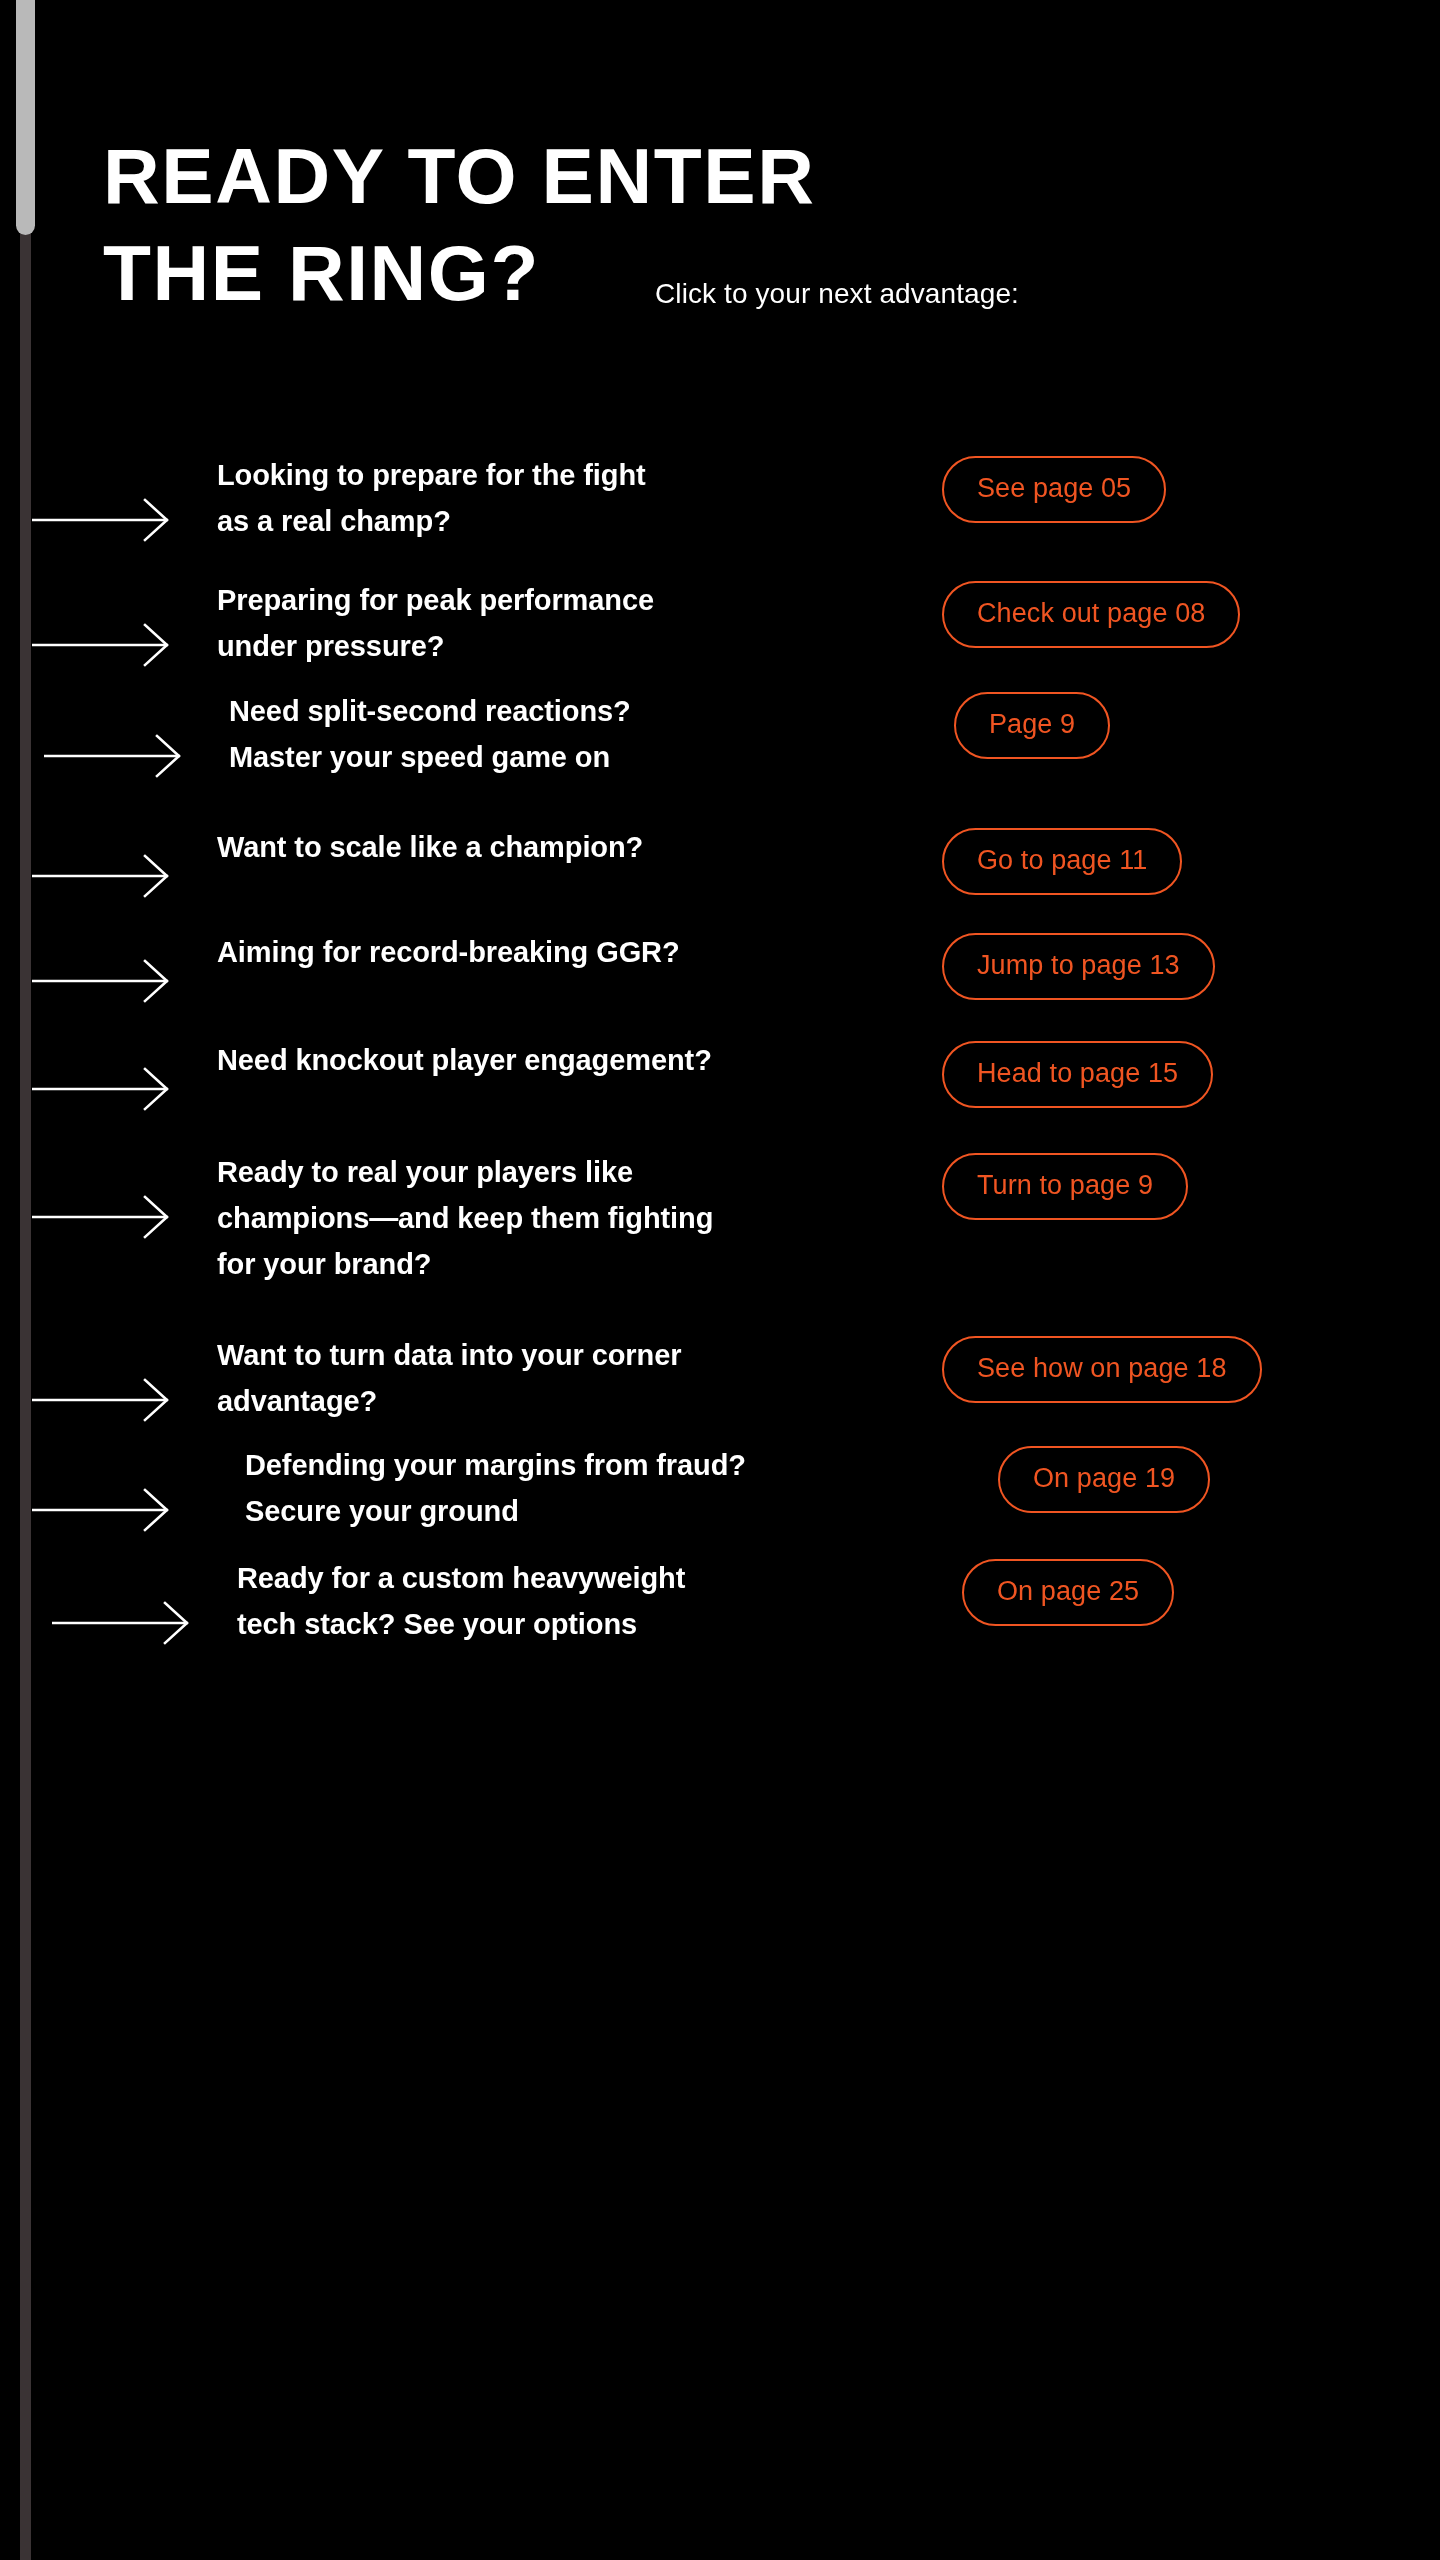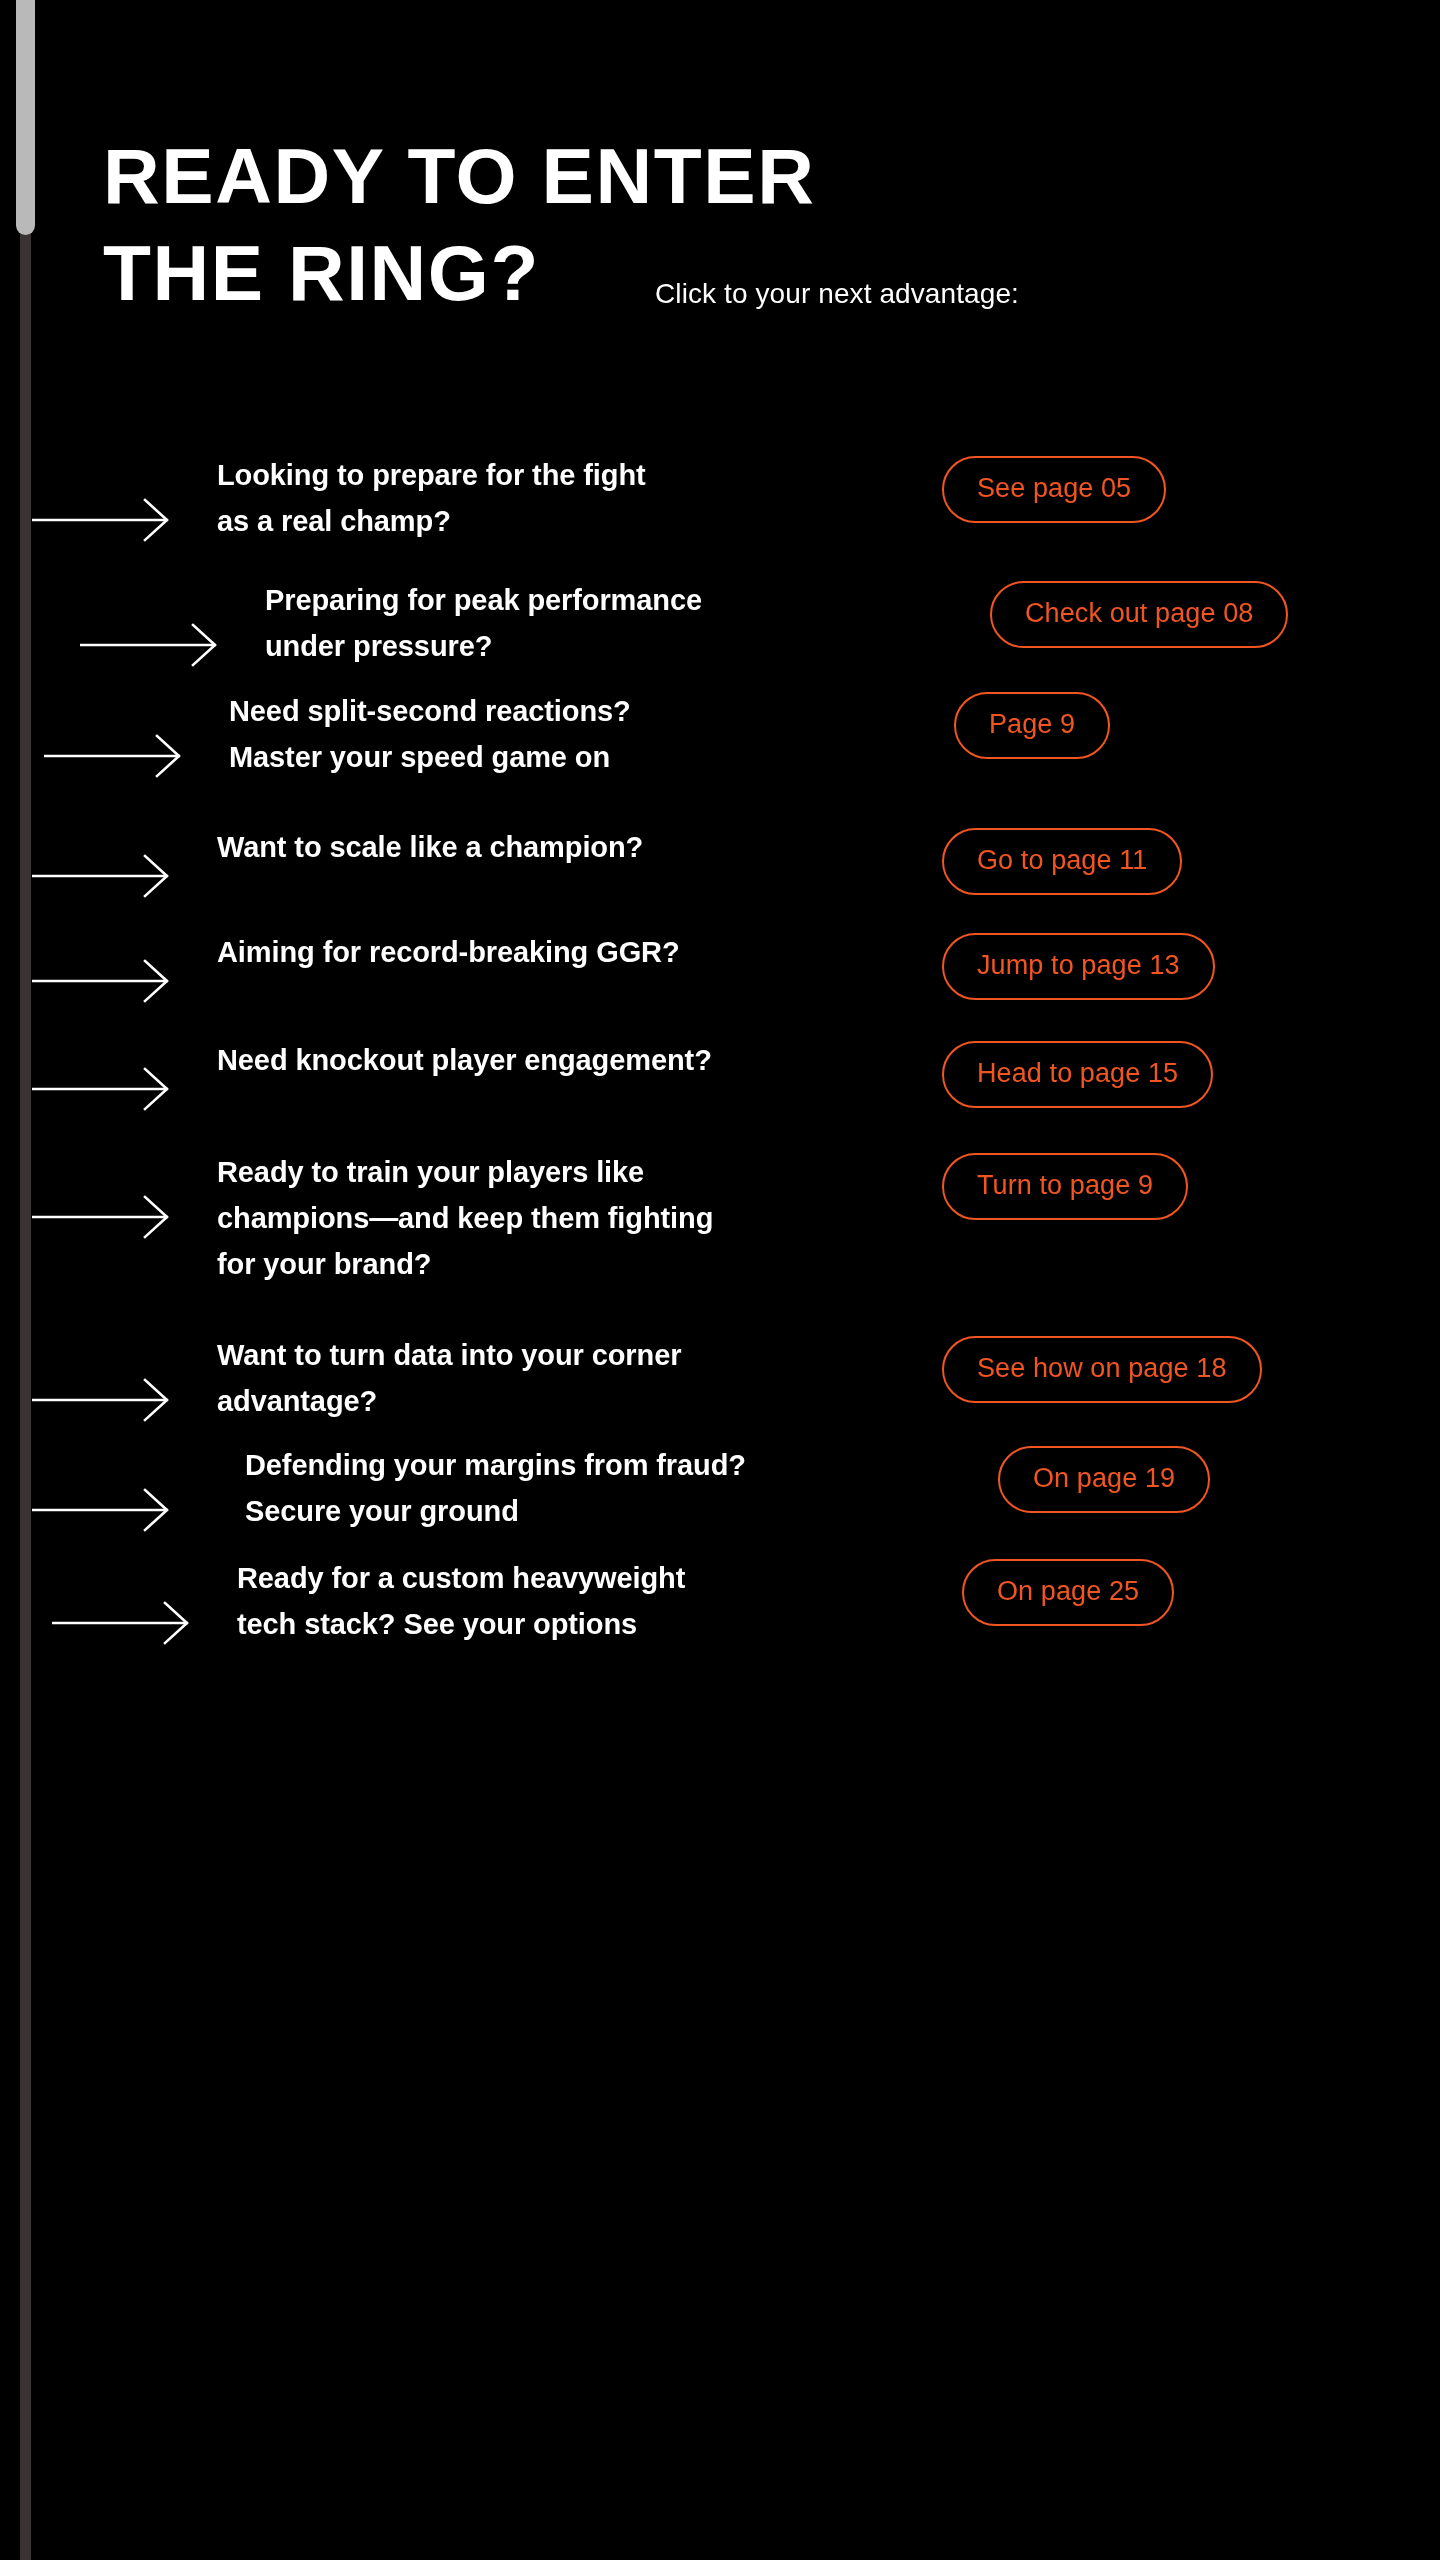--- a/index.html
+++ b/index.html
@@ -178,21 +178,21 @@
           </span>
         </div>
         <div class="q-cell">
           <div class="q-text">Looking to prepare for the fight
 as a real champ?</div>
         </div>
         <div class="btn-cell">
           <button class="pill">See page 05</button>
         </div>
       </div>
-      <div class="row" style="position: absolute; top: 125px; padding-left: 48px;">
+      <div class="row" style="position: absolute; top: 125px;">
         <div class="arrow-cell">
           <span class="arrow" style="top: 46px;">
             <svg width="150" height="44" viewBox="0 0 150 44" fill="none">
               <line x1="0" y1="22" x2="136" y2="22" stroke="#ffffff" stroke-width="2.6"></line>
               <polyline points="113,2 135,22 113,42" stroke="#ffffff" stroke-width="2.6" fill="none" stroke-linecap="square" stroke-linejoin="miter"></polyline>
             </svg>
           </span>
         </div>
         <div class="q-cell">
           <div class="q-text">Preparing for peak performance
@@ -270,21 +270,21 @@
       <div class="row" style="position: absolute; top: 697px;">
         <div class="arrow-cell">
           <span class="arrow" style="top: 46px;">
             <svg width="150" height="44" viewBox="0 0 150 44" fill="none">
               <line x1="0" y1="22" x2="136" y2="22" stroke="#ffffff" stroke-width="2.6"></line>
               <polyline points="113,2 135,22 113,42" stroke="#ffffff" stroke-width="2.6" fill="none" stroke-linecap="square" stroke-linejoin="miter"></polyline>
             </svg>
           </span>
         </div>
         <div class="q-cell">
-          <div class="q-text">Ready to train your players like
+          <div class="q-text">Ready to real your players like
 champions—and keep them fighting
 for your brand?</div>
         </div>
         <div class="btn-cell">
           <button class="pill">Turn to page 9</button>
         </div>
       </div>
       <div class="row" style="position: absolute; top: 880px;">
         <div class="arrow-cell">
           <span class="arrow" style="top: 46px;">

